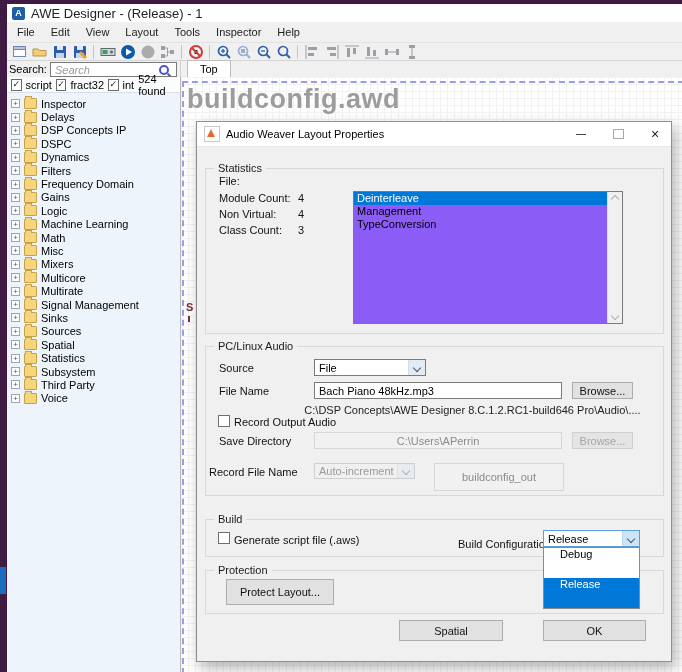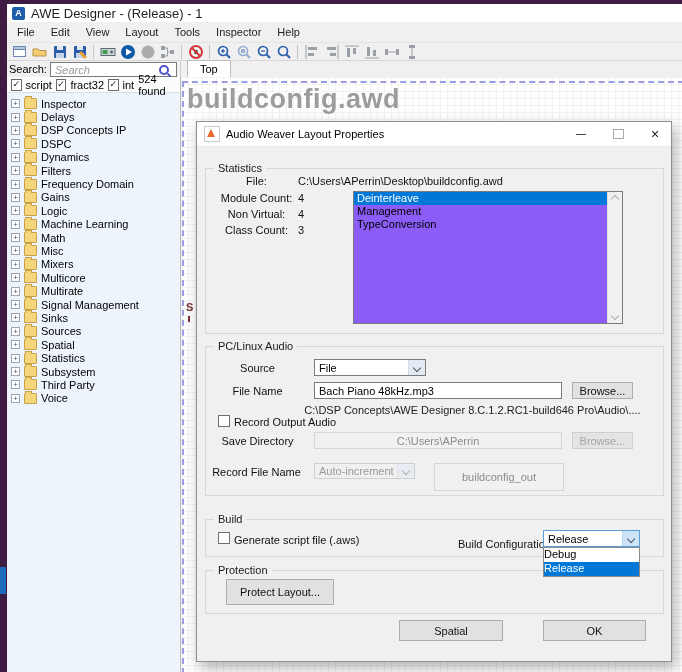--- a/index.html
+++ b/index.html
@@ -63,21 +63,21 @@
   .dtitle{height:24px;background:#fff;display:flex;align-items:center;gap:6px;padding-left:7px;position:relative;border-bottom:1px solid #e9e9e9}
   .dicon{width:14px;height:14px;background:#fff;border:1px solid #c9c9c9;position:relative}
   .dicon::after{content:'';position:absolute;left:2px;top:2px;border-left:4px solid transparent;border-right:4px solid transparent;border-bottom:8px solid #e8692d}
   .dctrl{position:absolute;top:0;height:24px;width:28px;display:flex;align-items:center;justify-content:center;color:#333}
   .minbar{width:10px;height:1px;background:#444}
   .maxbox{width:9px;height:8px;border:1px solid #a9a9a9}
   .closex{font-size:14px;color:#222}
   .groupbox{position:absolute;border:1px solid #d8d8d8}
   .legend{position:absolute;top:-7px;left:8px;background:#f0f0f0;padding:0 4px;color:#1a1a1a}
   .lbl{position:absolute;color:#111;white-space:nowrap}
-  .r{text-align:center}
+  .r{text-align:left}
   .val{position:absolute;color:#111;white-space:nowrap}
   .listbox{position:absolute;left:156px;top:69px;width:270px;height:133px;background:#8b5cf6;border:1px solid #7a7a7a;box-sizing:border-box}
   .litem{height:13px;line-height:13px;padding-left:3px;padding-right:16px;white-space:nowrap;overflow:hidden}
   .litem.sel{background:#0078d7;color:#fff}
   .vscroll{position:absolute;right:0;top:0;bottom:0;width:14px;background:#f0f0f0;border-left:1px solid #e0e0e0}
   .varrow{position:absolute;left:0;width:14px;height:14px;display:flex;align-items:center;justify-content:center}
   .chev{display:inline-block;width:5px;height:5px;border-right:1.4px solid #555;border-bottom:1.4px solid #555}
   .chev.up{transform:rotate(-135deg)}
   .chev.down{transform:rotate(45deg)}
   .chev.dis{border-color:#b0b0b0}
@@ -91,21 +91,21 @@
               display:flex;align-items:center;justify-content:center}
   .combo.open{border-color:#5e9ed6}
   .combo.open .arr{background:#cce4f7;border-left-color:#b7d9f2}
   .combo.dis{background:#f0f0f0;border-color:#cfcfcf;color:#9a9a9a}
   .combo.dis .arr{background:#e7ecf2;border-left-color:#dfe3e8}
   .btn{position:absolute;background:#e1e1e1;border:1px solid #adadad;box-sizing:border-box;
        display:flex;align-items:center;justify-content:center;color:#111}
   .btn.dis{background:#e4e4e4;border-color:#cfcfcf;color:#a5a5a5}
   .dcheck{position:absolute;width:12px;height:12px;background:#fff;border:1px solid #707070;box-sizing:border-box}
   .droplist{position:absolute;left:346px;top:425px;width:97px;background:#fff;border:1px solid #8a8a8a;z-index:20;box-sizing:border-box}
-  .ditem{height:14px;line-height:12.5px;padding-left:0}
+  .ditem{height:30px;line-height:12.5px;padding-left:16px}
   .ditem.sel{background:#0078d7;color:#fff}
   .centerpath{position:absolute;text-align:center;color:#222}
 </style>
 </head>
 <body>
 
 <div id="root">
   <div class="purple-top"></div>
   <div class="purple-left"></div>
   <div class="blue-chip"></div>
@@ -427,21 +427,20 @@
         </span>
       <span class="dctrl" style="left:444px">
           <span class="closex">×</span>
         </span>
     </div>
 
     <div class="groupbox" style="left:8px;top:46px;width:457px;height:164px">
       <span class="legend">Statistics</span>
     </div>
     <span class="lbl r" style="left:22px;top:53px;width:75px">File:</span>
-    <span class="val" style="left:101px;top:53px">C:\Users\APerrin\Desktop\buildconfig.awd</span>
     <span class="lbl r" style="left:22px;top:70px;width:75px">Module Count:</span>
     <span class="val" style="left:101px;top:70px">4</span>
     <span class="lbl r" style="left:22px;top:86px;width:75px">Non Virtual:</span>
     <span class="val" style="left:101px;top:86px">4</span>
     <span class="lbl r" style="left:22px;top:102px;width:75px">Class Count:</span>
     <span class="val" style="left:101px;top:102px">3</span>
     <div class="listbox">
       <div class="litem sel">Deinterleave</div>
       <div class="litem">Management</div>
       <div class="litem">TypeConversion</div>

